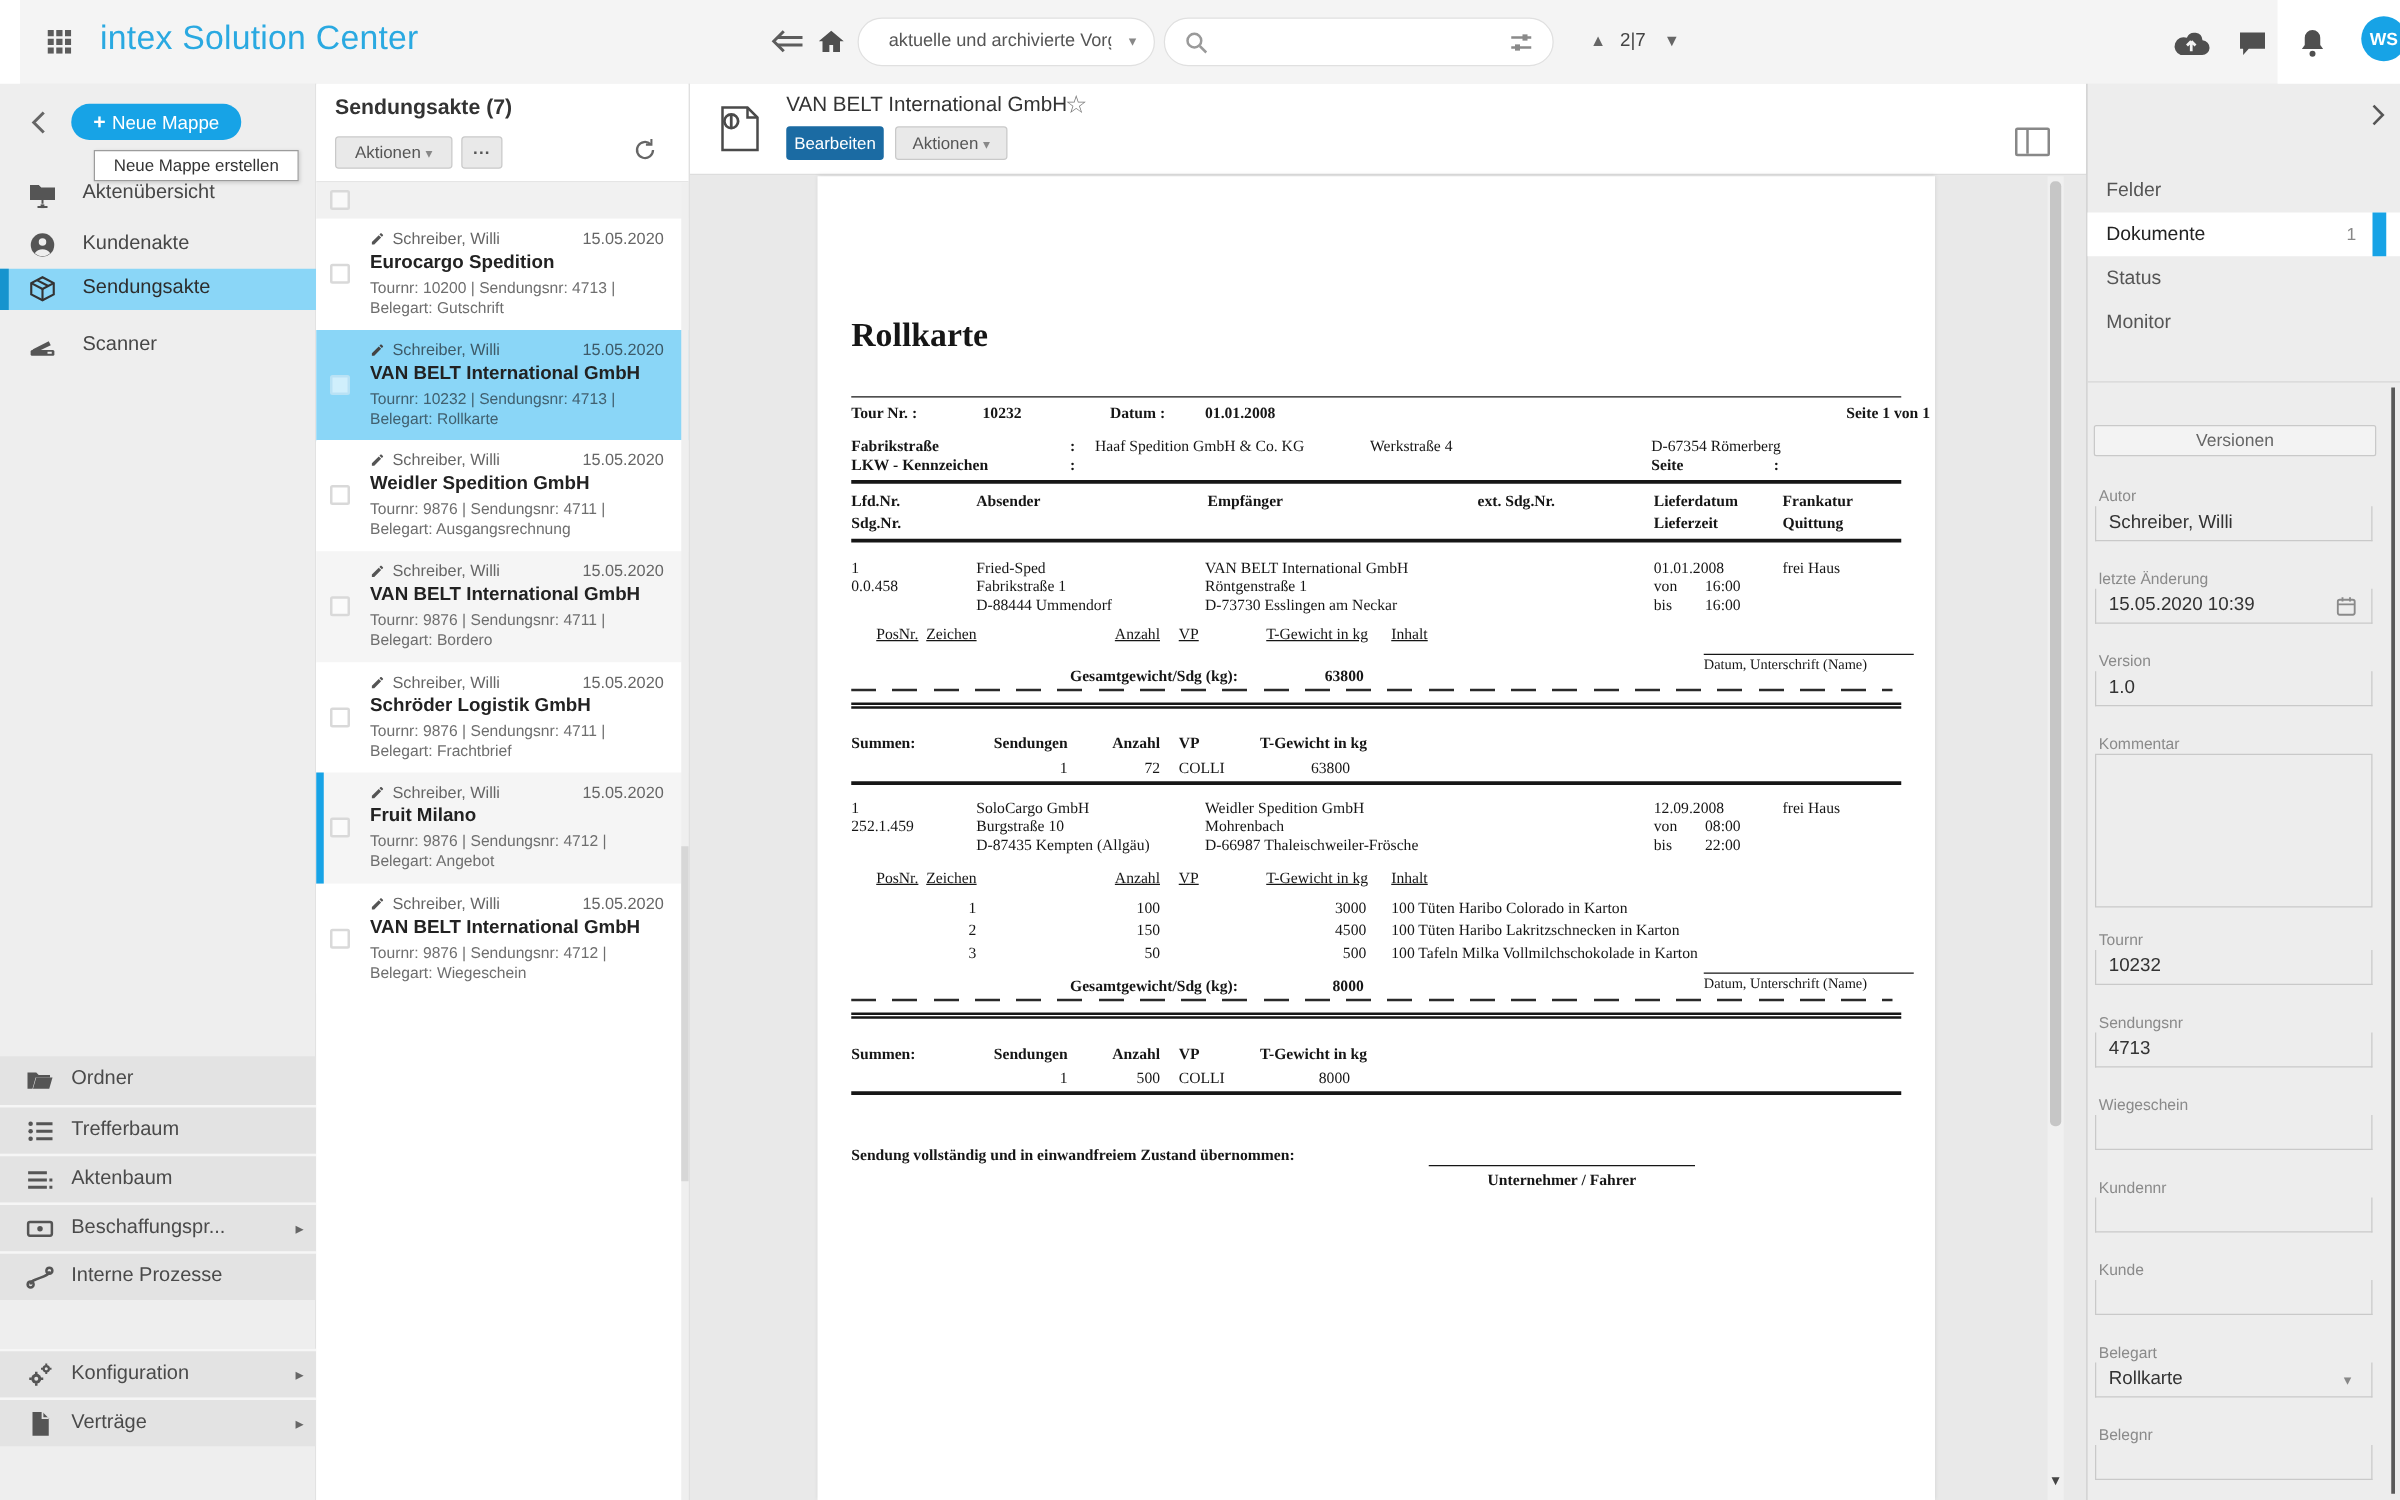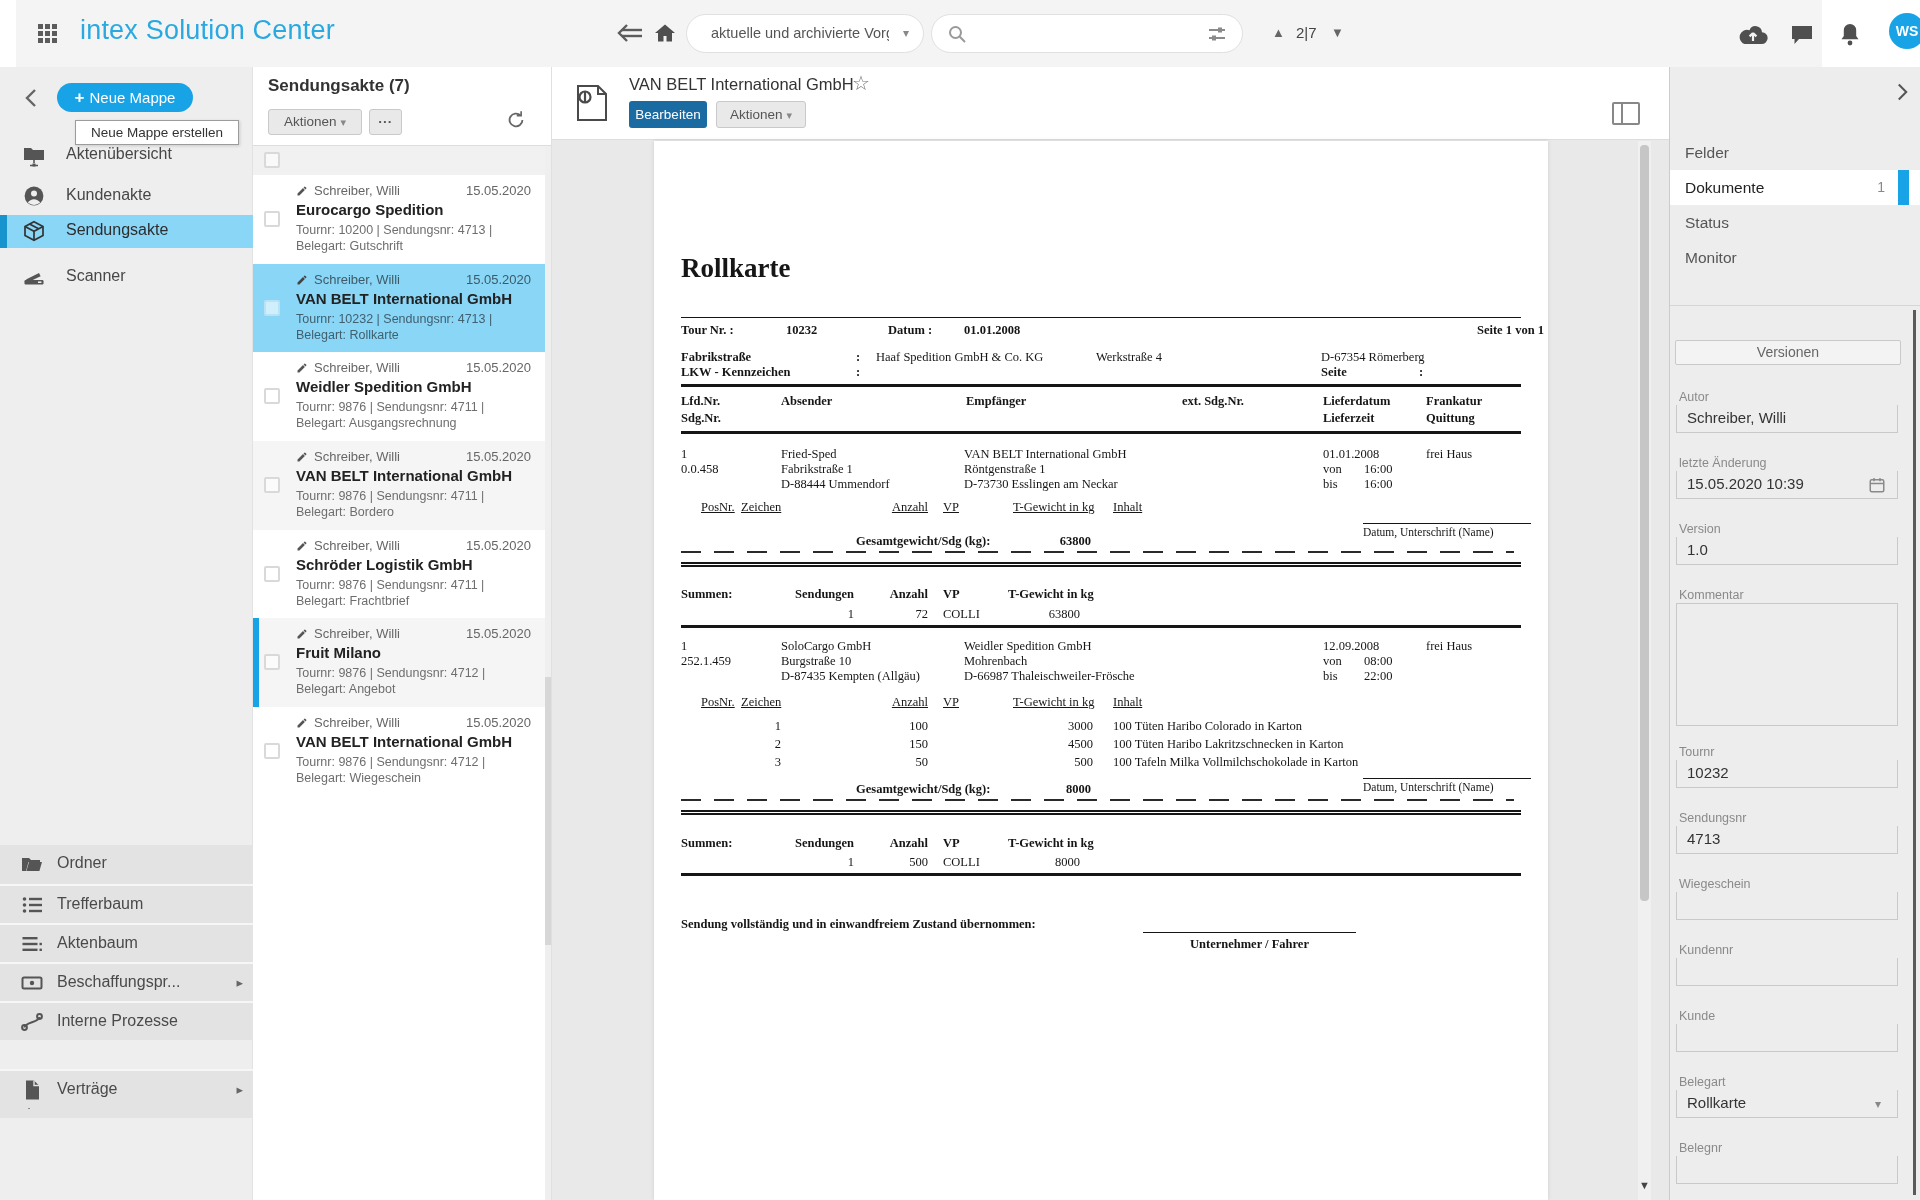--- a/index.html
+++ b/index.html
@@ -291,21 +291,21 @@
             <circle cx="17" cy="7" r="1.2" fill="#e3e3e3"></circle>
             <rect x="16.2" y="2.8" width="1.6" height="1.6"></rect>
             <rect x="16.2" y="9.6" width="1.6" height="1.6"></rect>
             <rect x="12.8" y="6.2" width="1.6" height="1.6"></rect>
             <rect x="19.6" y="6.2" width="1.6" height="1.6"></rect>
           </svg>
         </span>
       <span class="lb">Konfiguration</span>
       <span class="arr">▸</span>
     </div>
-    <div class="bot-item" style="top:1002px">
+    <div class="bot-item" style="top:1051px">
       <span class="ic">
           <svg width="24" height="24" viewBox="0 0 24 24">
             <path d="M6 2.5 h8 l5 5 V21.5 H6z" fill="#555"></path>
             <path d="M14 2.5 v5 h5" fill="none" stroke="#e3e3e3" stroke-width="1.4"></path>
           </svg>
         </span>
       <span class="lb">Verträge</span>
       <span class="arr">▸</span>
     </div>
   </aside>

